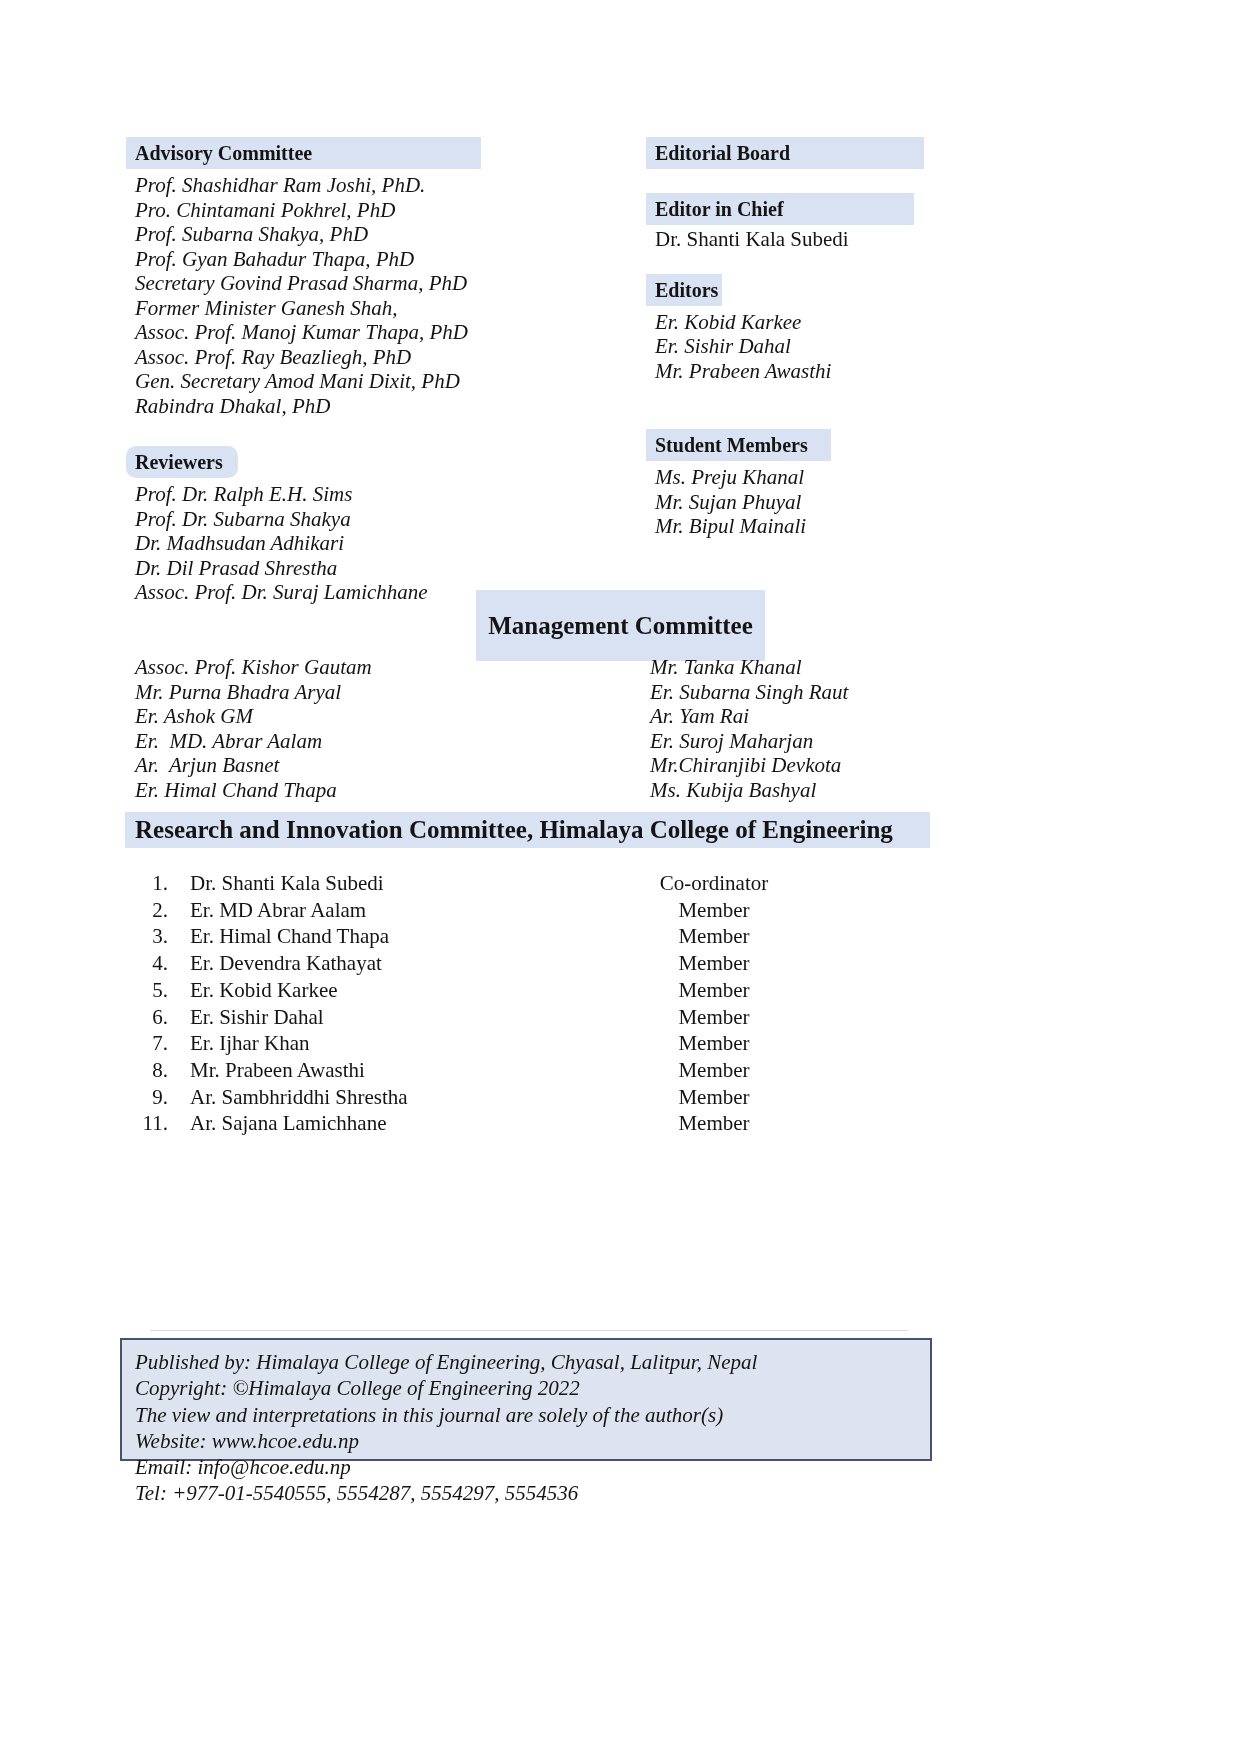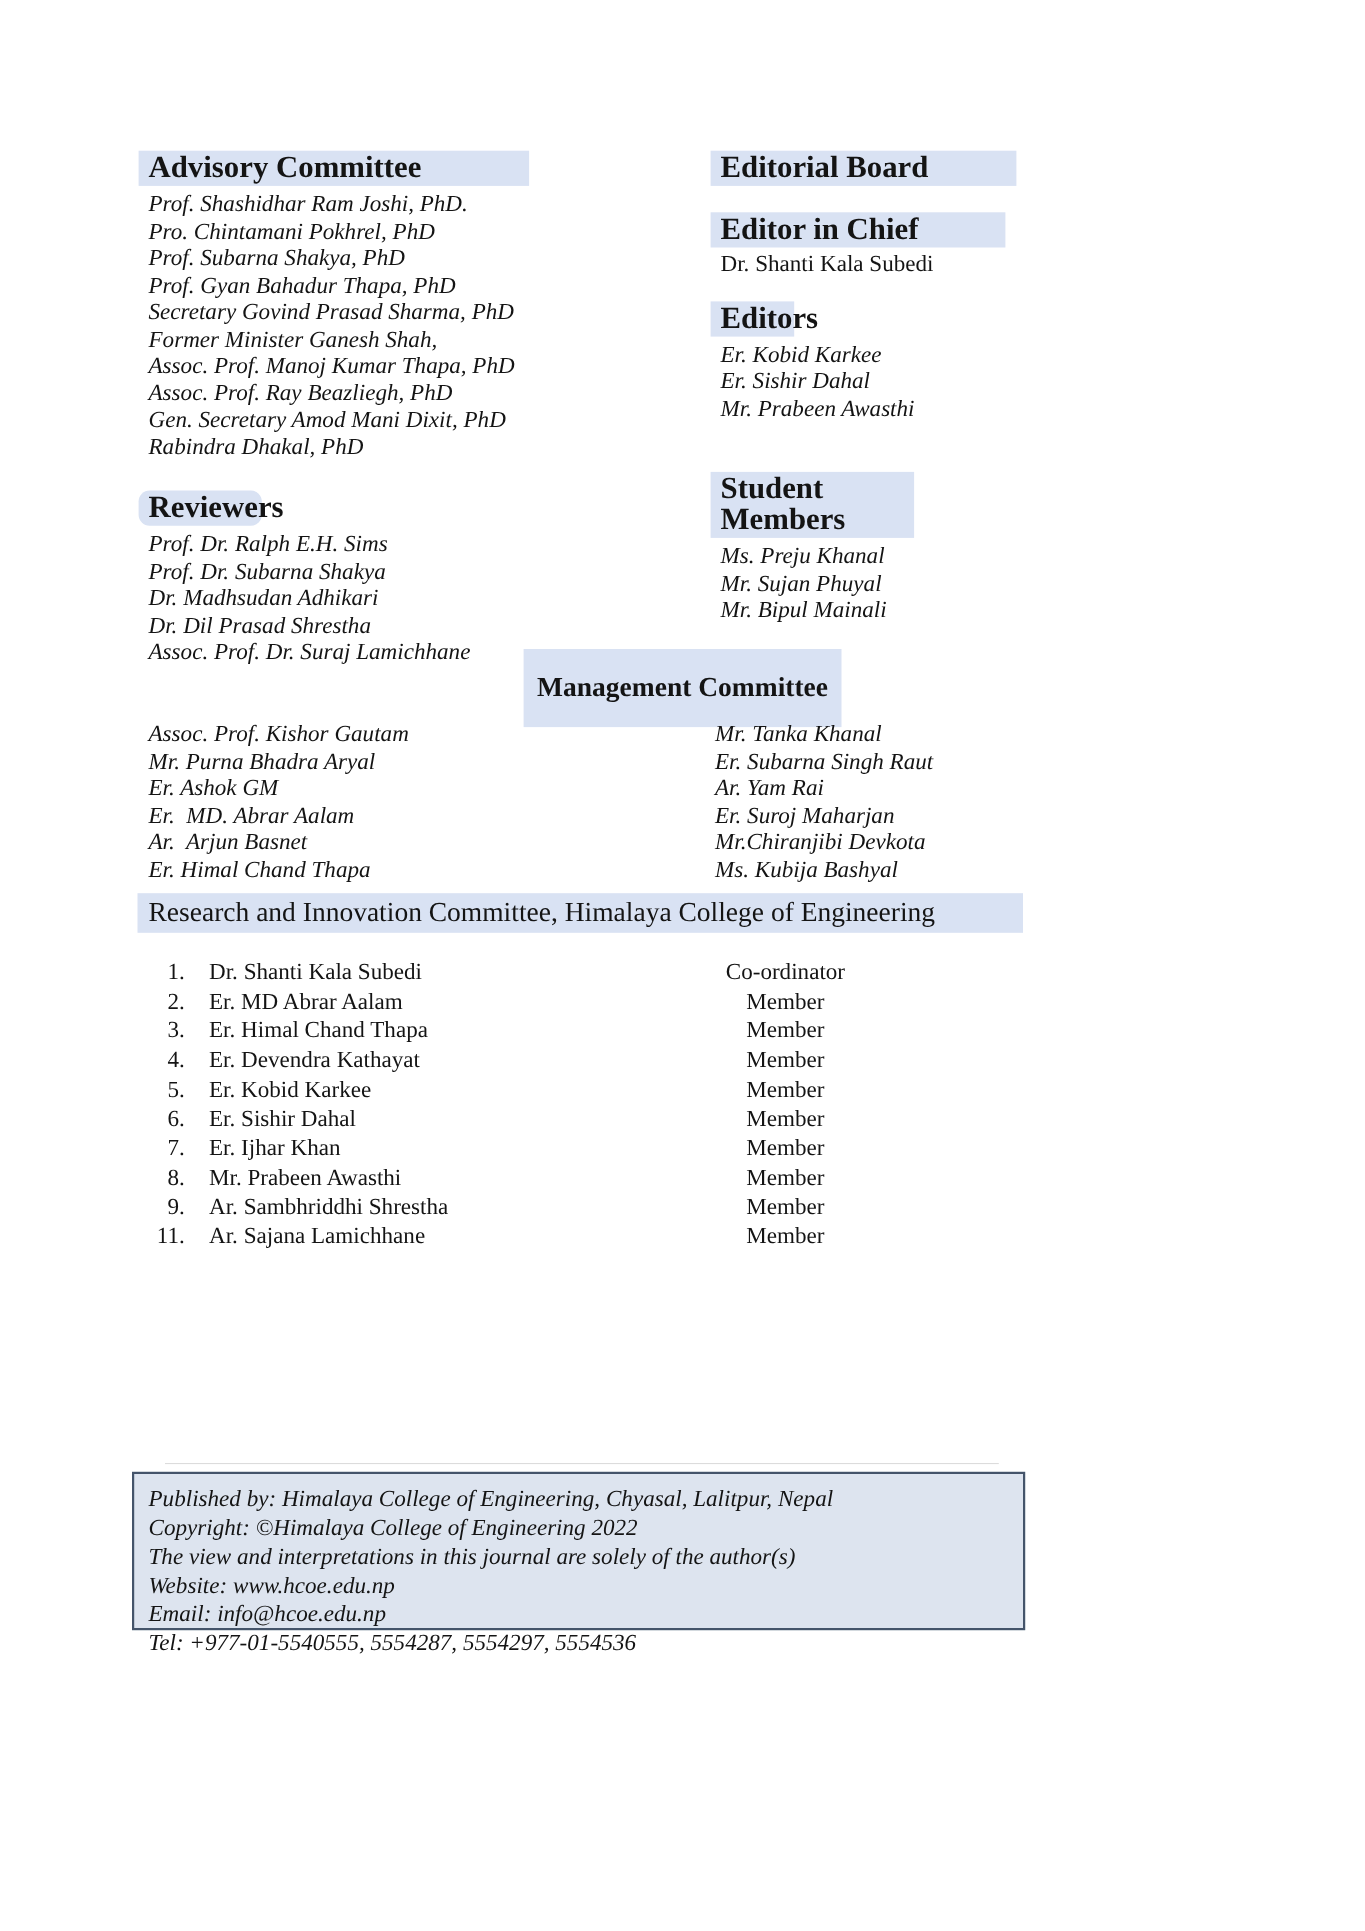--- a/index.html
+++ b/index.html
@@ -13,21 +13,21 @@
     overflow: hidden;
   }
   .hl { background: #d9e2f3; }
 
   
   .left-col  { position: absolute; left: 135px; top: 137px; width: 520px; }
   .right-col { position: absolute; left: 655px; top: 137px; width: 470px; }
 
   .sec-title {
     font-weight: bold;
-    font-size: 28px;
+    font-size: 20px;
     line-height: 28px;
     padding: 2px 0 2px 9px;
     margin-left: -9px;
   }
   .advisory-title   { width: 346px; }
   .editorial-title  { width: 269px; }
   .eic-title        { width: 259px; margin-top: 24px; }
   .editors-title    { width: 67px;  margin-top: 22px; }
   .student-title    { width: 176px; margin-top: 46px; }
   .reviewers-title  { width: 103px; margin-top: 28px; border-radius: 10px; }
@@ -52,42 +52,42 @@
   }
   .mgmt-left  { position: absolute; left: 135px; top: 651px; width: 470px; }
   .mgmt-right { position: absolute; left: 650px; top: 651px; width: 470px; }
 
   
   .research-title {
     position: absolute;
     left: 125px;
     top: 812px;
     width: 795px;
-    font-weight: normal;
+    font-weight: bold;
     font-size: 25px;
     line-height: 30px;
     padding: 3px 0 3px 10px;
   }
   .roster { position: absolute; left: 140px; top: 870px; width: 780px; }
   .roster-row { display: flex; font-size: 21px; line-height: 26.7px; }
   .roster-row .no   { width: 28px; text-align: right; margin-right: 22px; }
   .roster-row .nm   { width: 460px; }
   .roster-row .rl   { width: 128px; text-align: center; }
 
   
   .pub-topline {
     position: absolute;
     left: 150px; top: 1330px;
     width: 758px; height: 1px;
     background: #dcdcdc;
   }
   .pub-box {
     position: absolute;
     left: 120px; top: 1338px;
-    width: 812px; height: 144px;
+    width: 812px; height: 123px;
     box-sizing: border-box;
     border: 2px solid #44546a;
     background: #dde4ef;
     padding: 9px 10px 0 13px;
   }
   .pub-box div {
     font-style: italic;
     font-size: 21px;
     line-height: 26.3px;
     white-space: pre-wrap;

